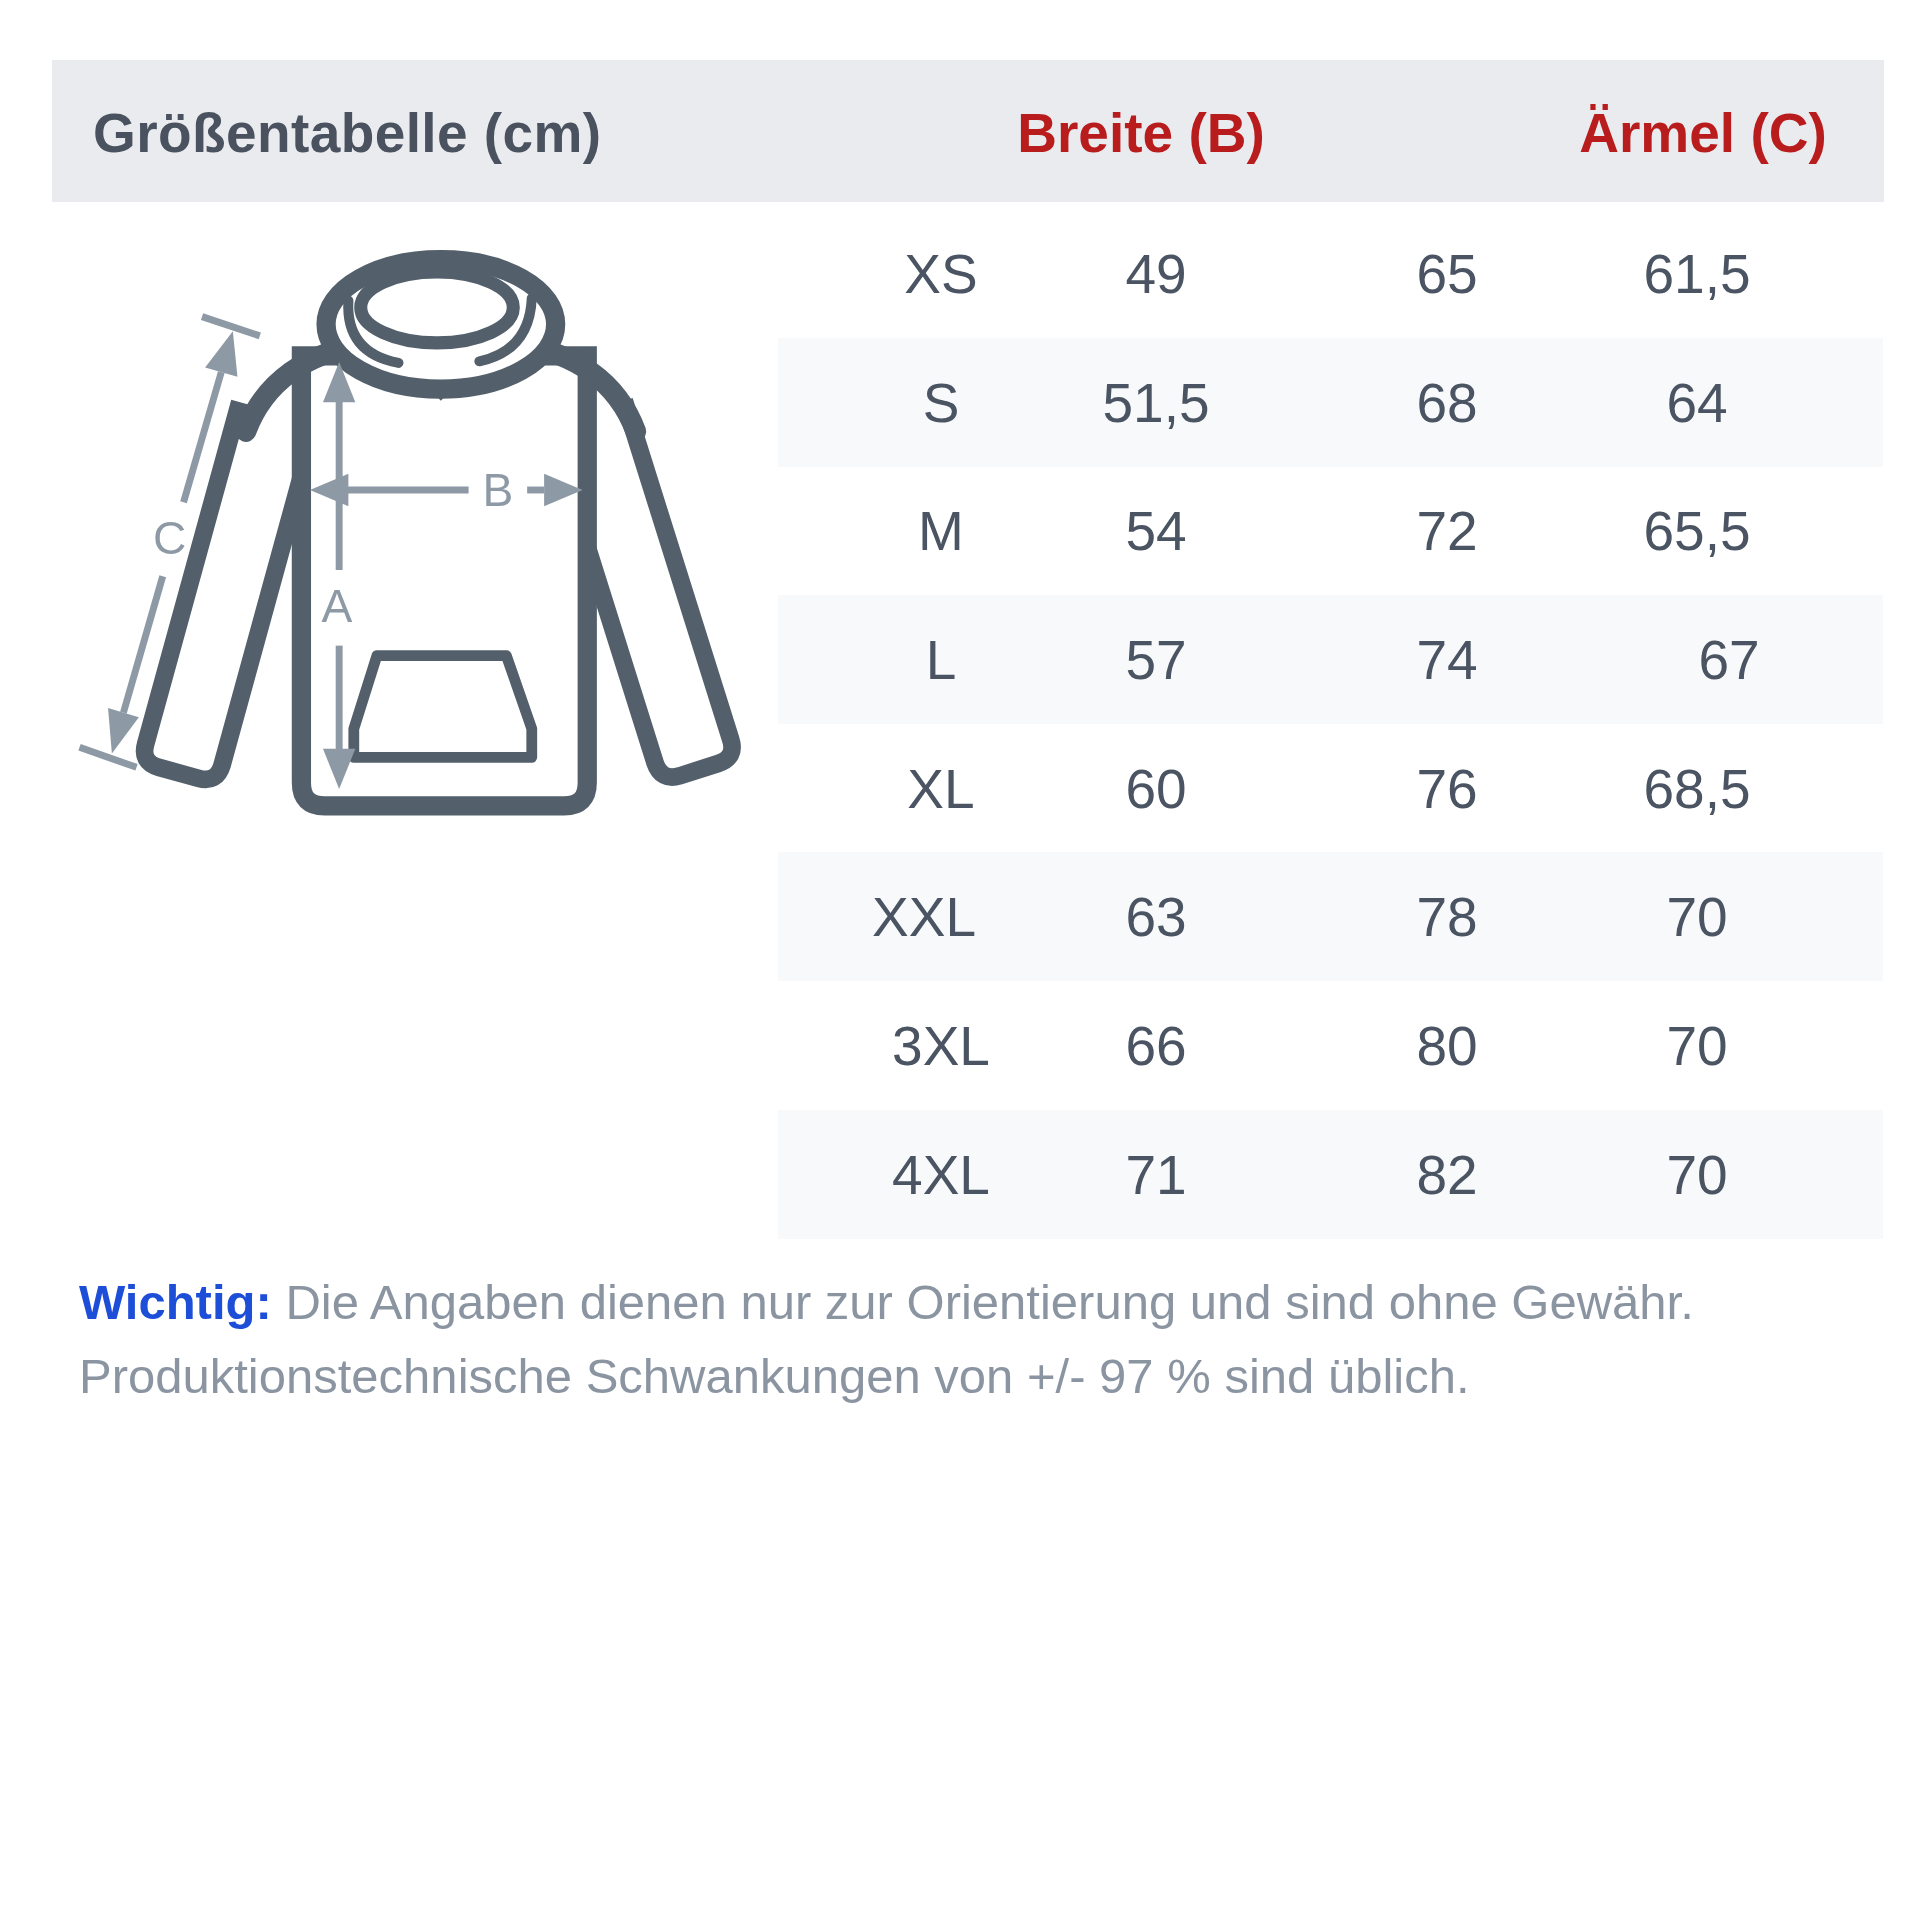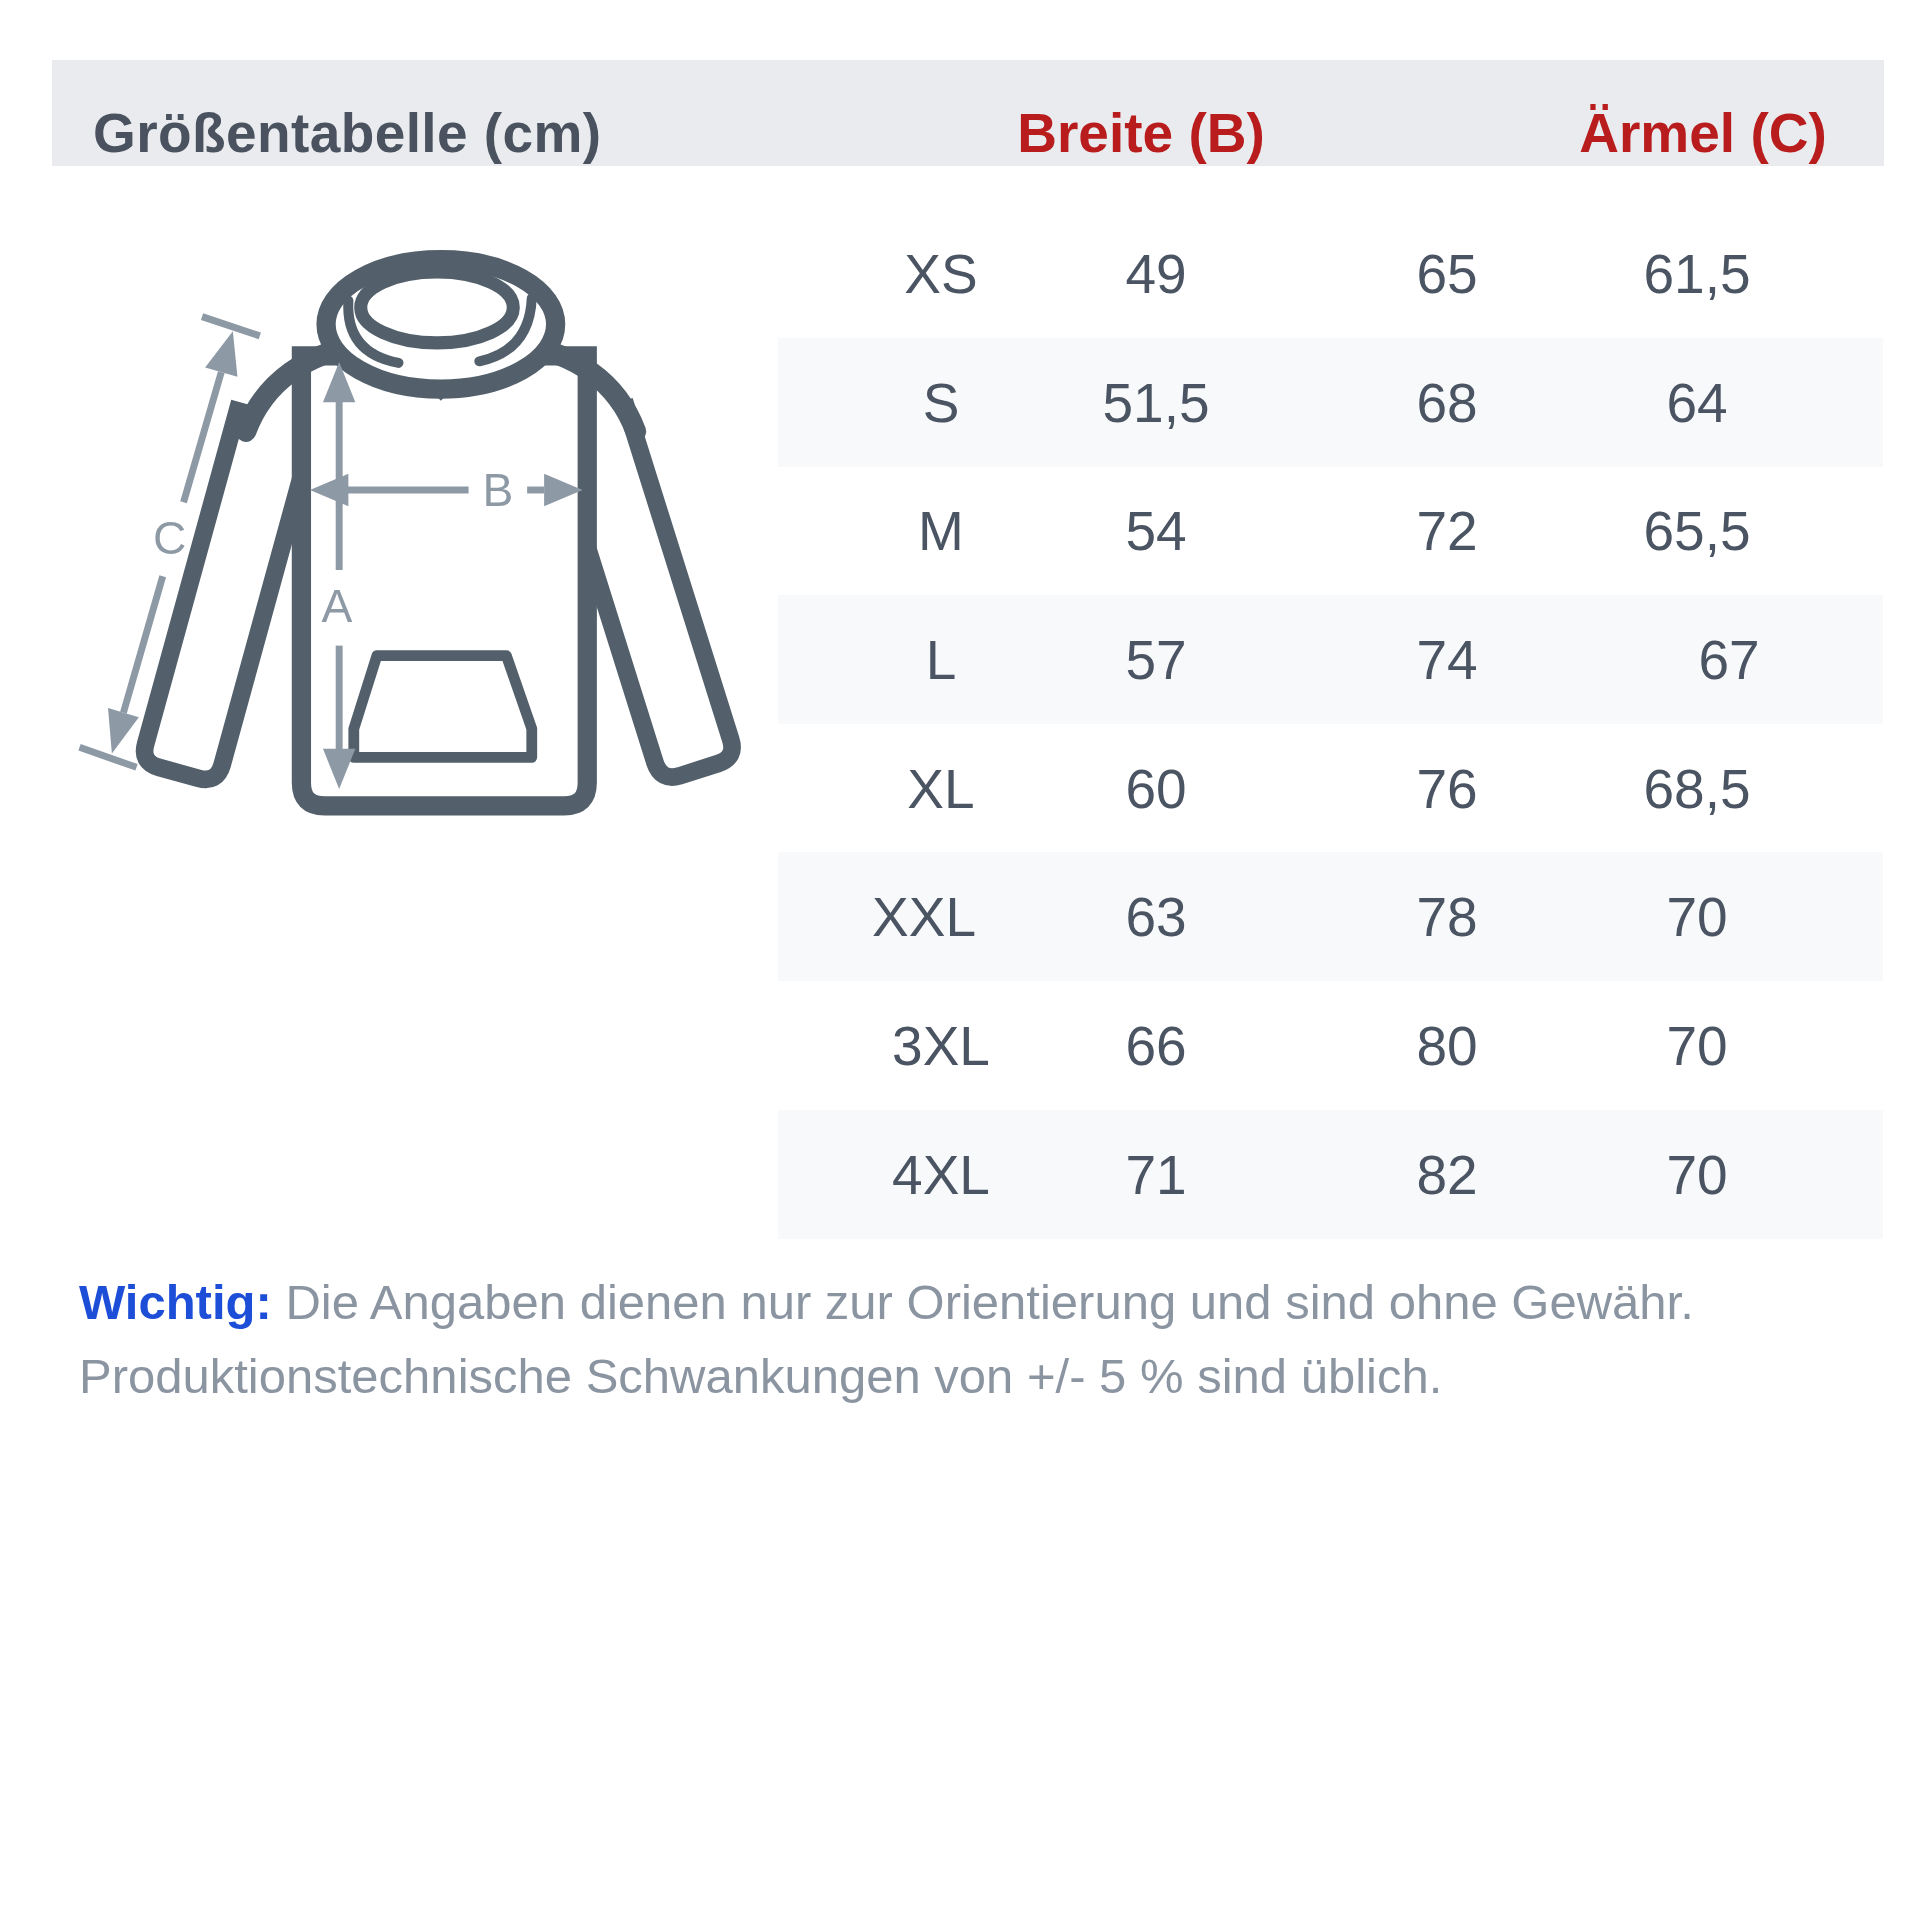--- a/index.html
+++ b/index.html
@@ -1,20 +1,20 @@
 <!DOCTYPE html>
 <html style="font-size:12.3px"><head>
 <meta charset="utf-8">
 <style>
   html,body{margin:0;padding:0;background:#ffffff;}
   body{width:1926px;height:1926px;position:relative;overflow:hidden;
        font-family:"Liberation Sans","DejaVu Sans",sans-serif;}
   .abs{position:absolute;}
   
-  .header-bar{position:absolute;left:52px;top:60px;width:1832px;height:106px;background:#e9ebee;}
+  .header-bar{position:absolute;left:52px;top:60px;width:1832px;height:142px;background:#e9ebee;}
   .title{position:absolute;left:41px;top:0;height:146px;display:flex;align-items:center;
          font-size:55px;font-weight:bold;color:#49525e;letter-spacing:0.4px;}
   .col-head{position:absolute;top:0;height:146px;display:flex;align-items:center;
             font-size:55px;font-weight:bold;color:#b91c1c;transform:translateX(-50%);white-space:nowrap;text-align:right;}
   
   #rows{position:absolute;left:0;top:0;}
   .row{position:absolute;left:778px;width:1105px;height:129px;}
   .row.striped{background:#f8f9fb;}
   .cell{position:absolute;top:50%;transform:translate(-50%,-50%);
         font-size:55px;color:#4a5462;white-space:nowrap;}
@@ -126,15 +126,15 @@
   </g>
   <g fill="#8e99a6" stroke="none" font-size="60">
     <text x="437" y="807" text-anchor="middle">A</text>
     <text x="646" y="657" text-anchor="middle">B</text>
     <text x="220" y="719" text-anchor="middle">C</text>
   </g>
 </svg>
 
 <div class="note">
   <div><b>Wichtig:</b><span> Die Angaben dienen nur zur Orientierung und sind ohne Gewähr.</span></div>
-  <div>Produktionstechnische Schwankungen von +/- 5 % sind üblich.</div>
+  <div>Produktionstechnische Schwankungen von +/- 97 % sind üblich.</div>
 </div>
 
 
 </body></html>

